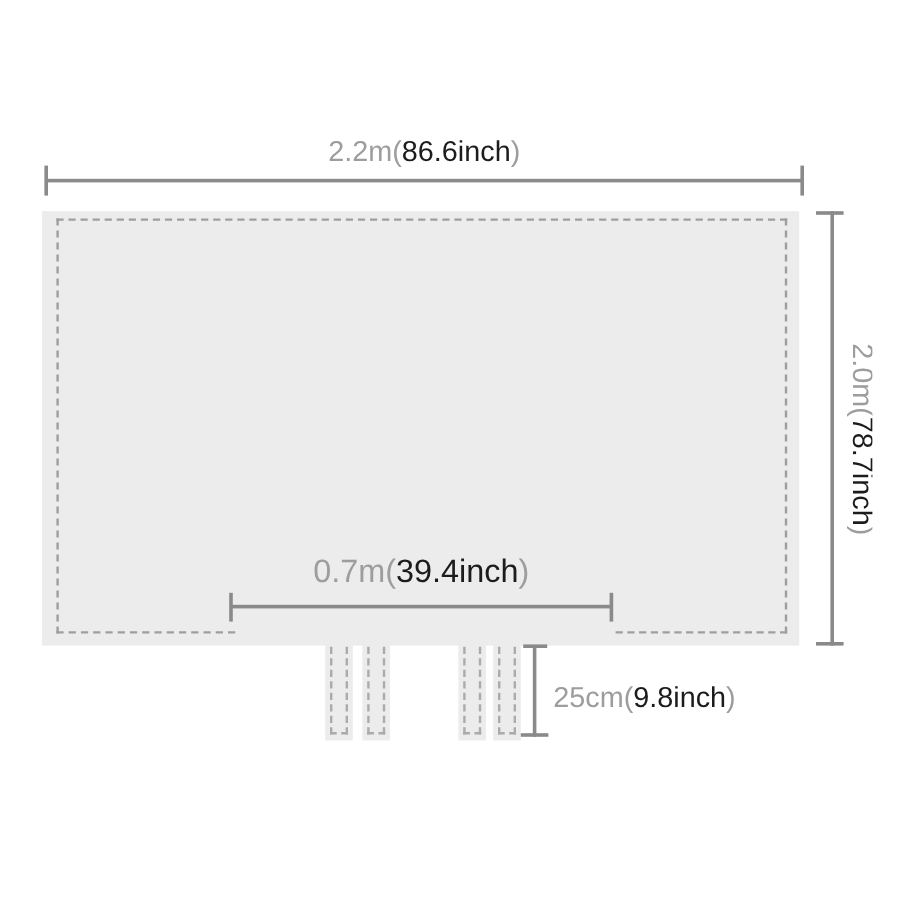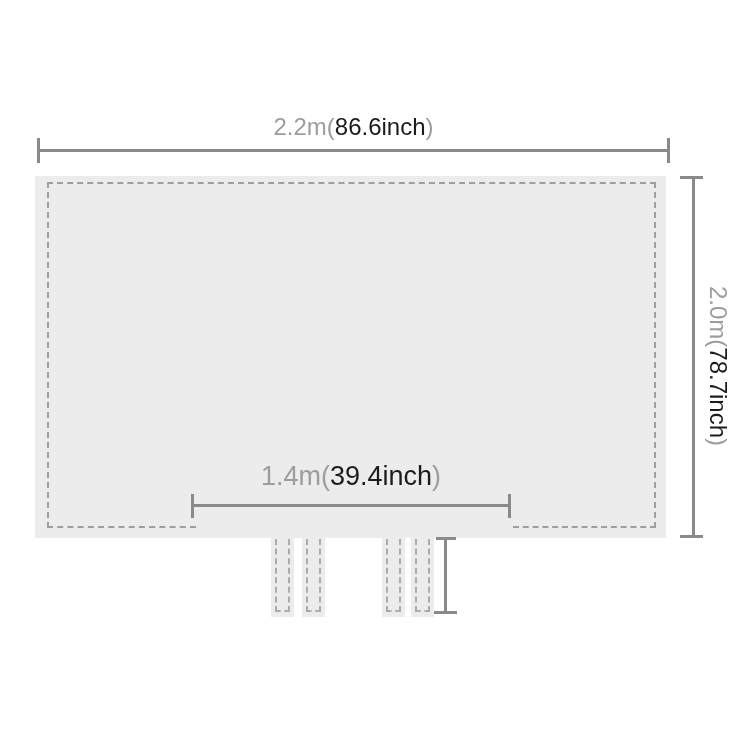--- a/index.html
+++ b/index.html
@@ -54,21 +54,21 @@
 
   <div class="sheet">
     <div class="dash dash-top"></div>
     <div class="dash dash-left"></div>
     <div class="dash dash-right"></div>
     <div class="dash dash-bottom-l"></div>
     <div class="dash dash-bottom-r"></div>
   </div>
 
   <div class="dim-label label-inner">
-    <span class="lg">1.4m(</span><span class="ld">39.4inch</span><span class="lg">)</span>
+    <span class="lg">0.7m(</span><span class="ld">39.4inch</span><span class="lg">)</span>
   </div>
   <div class="hline" style="left:192px;top:504px;width:318px;"></div>
   <div class="cap-v" style="left:191px;top:494px;height:24px;"></div>
   <div class="cap-v" style="left:508px;top:494px;height:24px;"></div>
 
   <div class="vline" style="left:692px;top:176px;height:362px;"></div>
   <div class="cap-h" style="left:680px;top:176px;width:23px;"></div>
   <div class="cap-h" style="left:680px;top:535px;width:23px;"></div>
   <div class="dim-label label-right">
     <span class="lg">2.0m(</span><span class="ld">78.7inch</span><span class="lg">)</span>
@@ -83,14 +83,17 @@
   <div class="strap strap-3">
     <div class="stitch"></div>
   </div>
   <div class="strap strap-4">
     <div class="stitch"></div>
   </div>
 
   <div class="vline" style="left:444px;top:538px;height:76px;"></div>
   <div class="cap-h" style="left:436px;top:537px;width:20px;"></div>
   <div class="cap-h" style="left:434px;top:611px;width:23px;"></div>
+  <div class="dim-label label-strap">
+    <span class="lg">25cm(</span><span class="ld">9.8inch</span><span class="lg">)</span>
+  </div>
 
 </div>
 
 </body></html>

